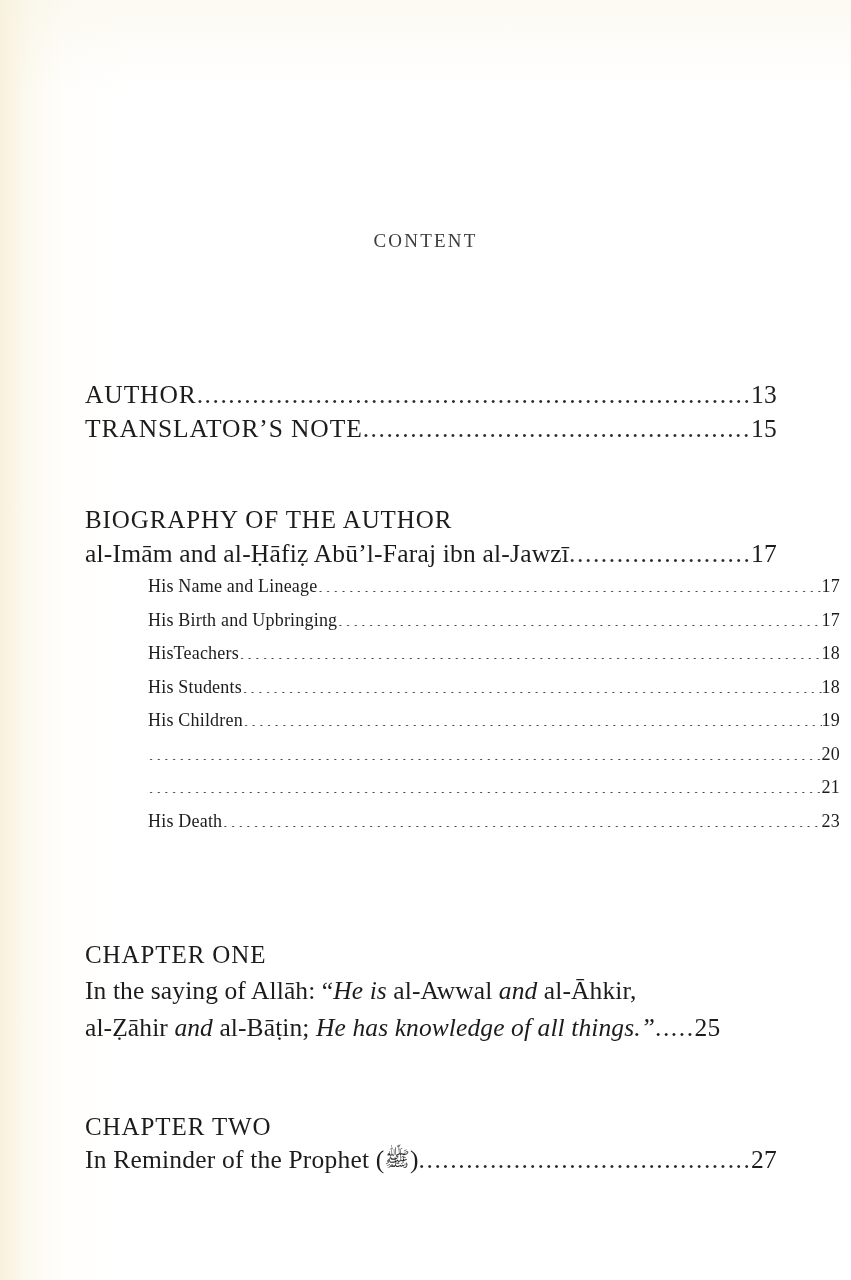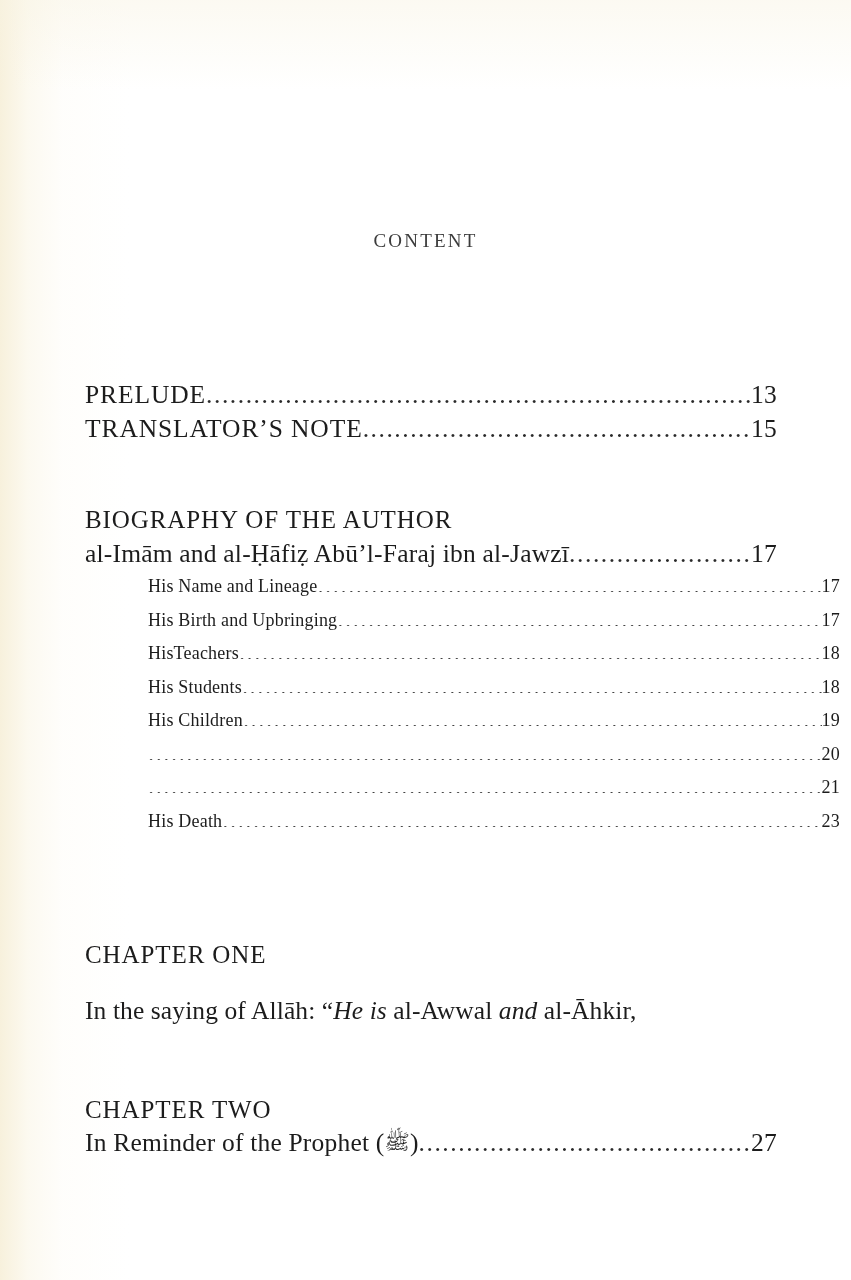--- a/index.html
+++ b/index.html
@@ -133,21 +133,20 @@
 
   
   .chapter-desc {
     font-size: 25.5px;
     line-height: 37px;
     letter-spacing: 0.1px;
   }
   .chapter-desc .line {
     display: block;
     white-space: nowrap;
-    margin-top: 20px;
   }
   .chapter-desc i {
     font-style: italic;
   }
   .chapter-desc .tail-leader {
     letter-spacing: 1.55px;
   }
 
   .salla {
     font-size: 21px;
@@ -160,21 +159,21 @@
 <div class="scan-edge-left"></div>
 <div class="scan-edge-top"></div>
 
 <div class="page">
 
   <div class="toc-title">CONTENT</div>
 
   <div class="toc-body">
 
     <div class="entry caps">
-      <span class="label">PRELUDE</span>
+      <span class="label">AUTHOR</span>
       <span class="leader"></span>
       <span class="page-num">13</span>
     </div>
 
     <div class="entry caps">
       <span class="label">TRANSLATOR’S NOTE</span>
       <span class="leader"></span>
       <span class="page-num">15</span>
     </div>
 
@@ -236,20 +235,21 @@
 
     <div class="gap-lg"></div>
 
 
     <div class="gap-lg"></div>
 
     <div class="section-head">CHAPTER ONE</div>
 
     <div class="chapter-desc">
       <span class="line"><span>In the saying of Allāh: “</span><i>He is</i><span> al-Awwal </span><i>and</i><span> al-Āhkir,</span></span>
+      <span class="line"><span>al-Ẓāhir </span><i>and</i><span> al-Bāṭin; </span><i>He has knowledge of all things.”</i><span class="tail-leader">.....</span><span>25</span></span>
     </div>
 
     <div class="gap-lg"></div>
 
     <div class="section-head">CHAPTER TWO</div>
 
     <div class="entry">
       <span class="label"><span>In Reminder of the Prophet (</span><span class="salla">ﷺ</span><span>)</span></span>
       <span class="leader"></span>
       <span class="page-num">27</span>

